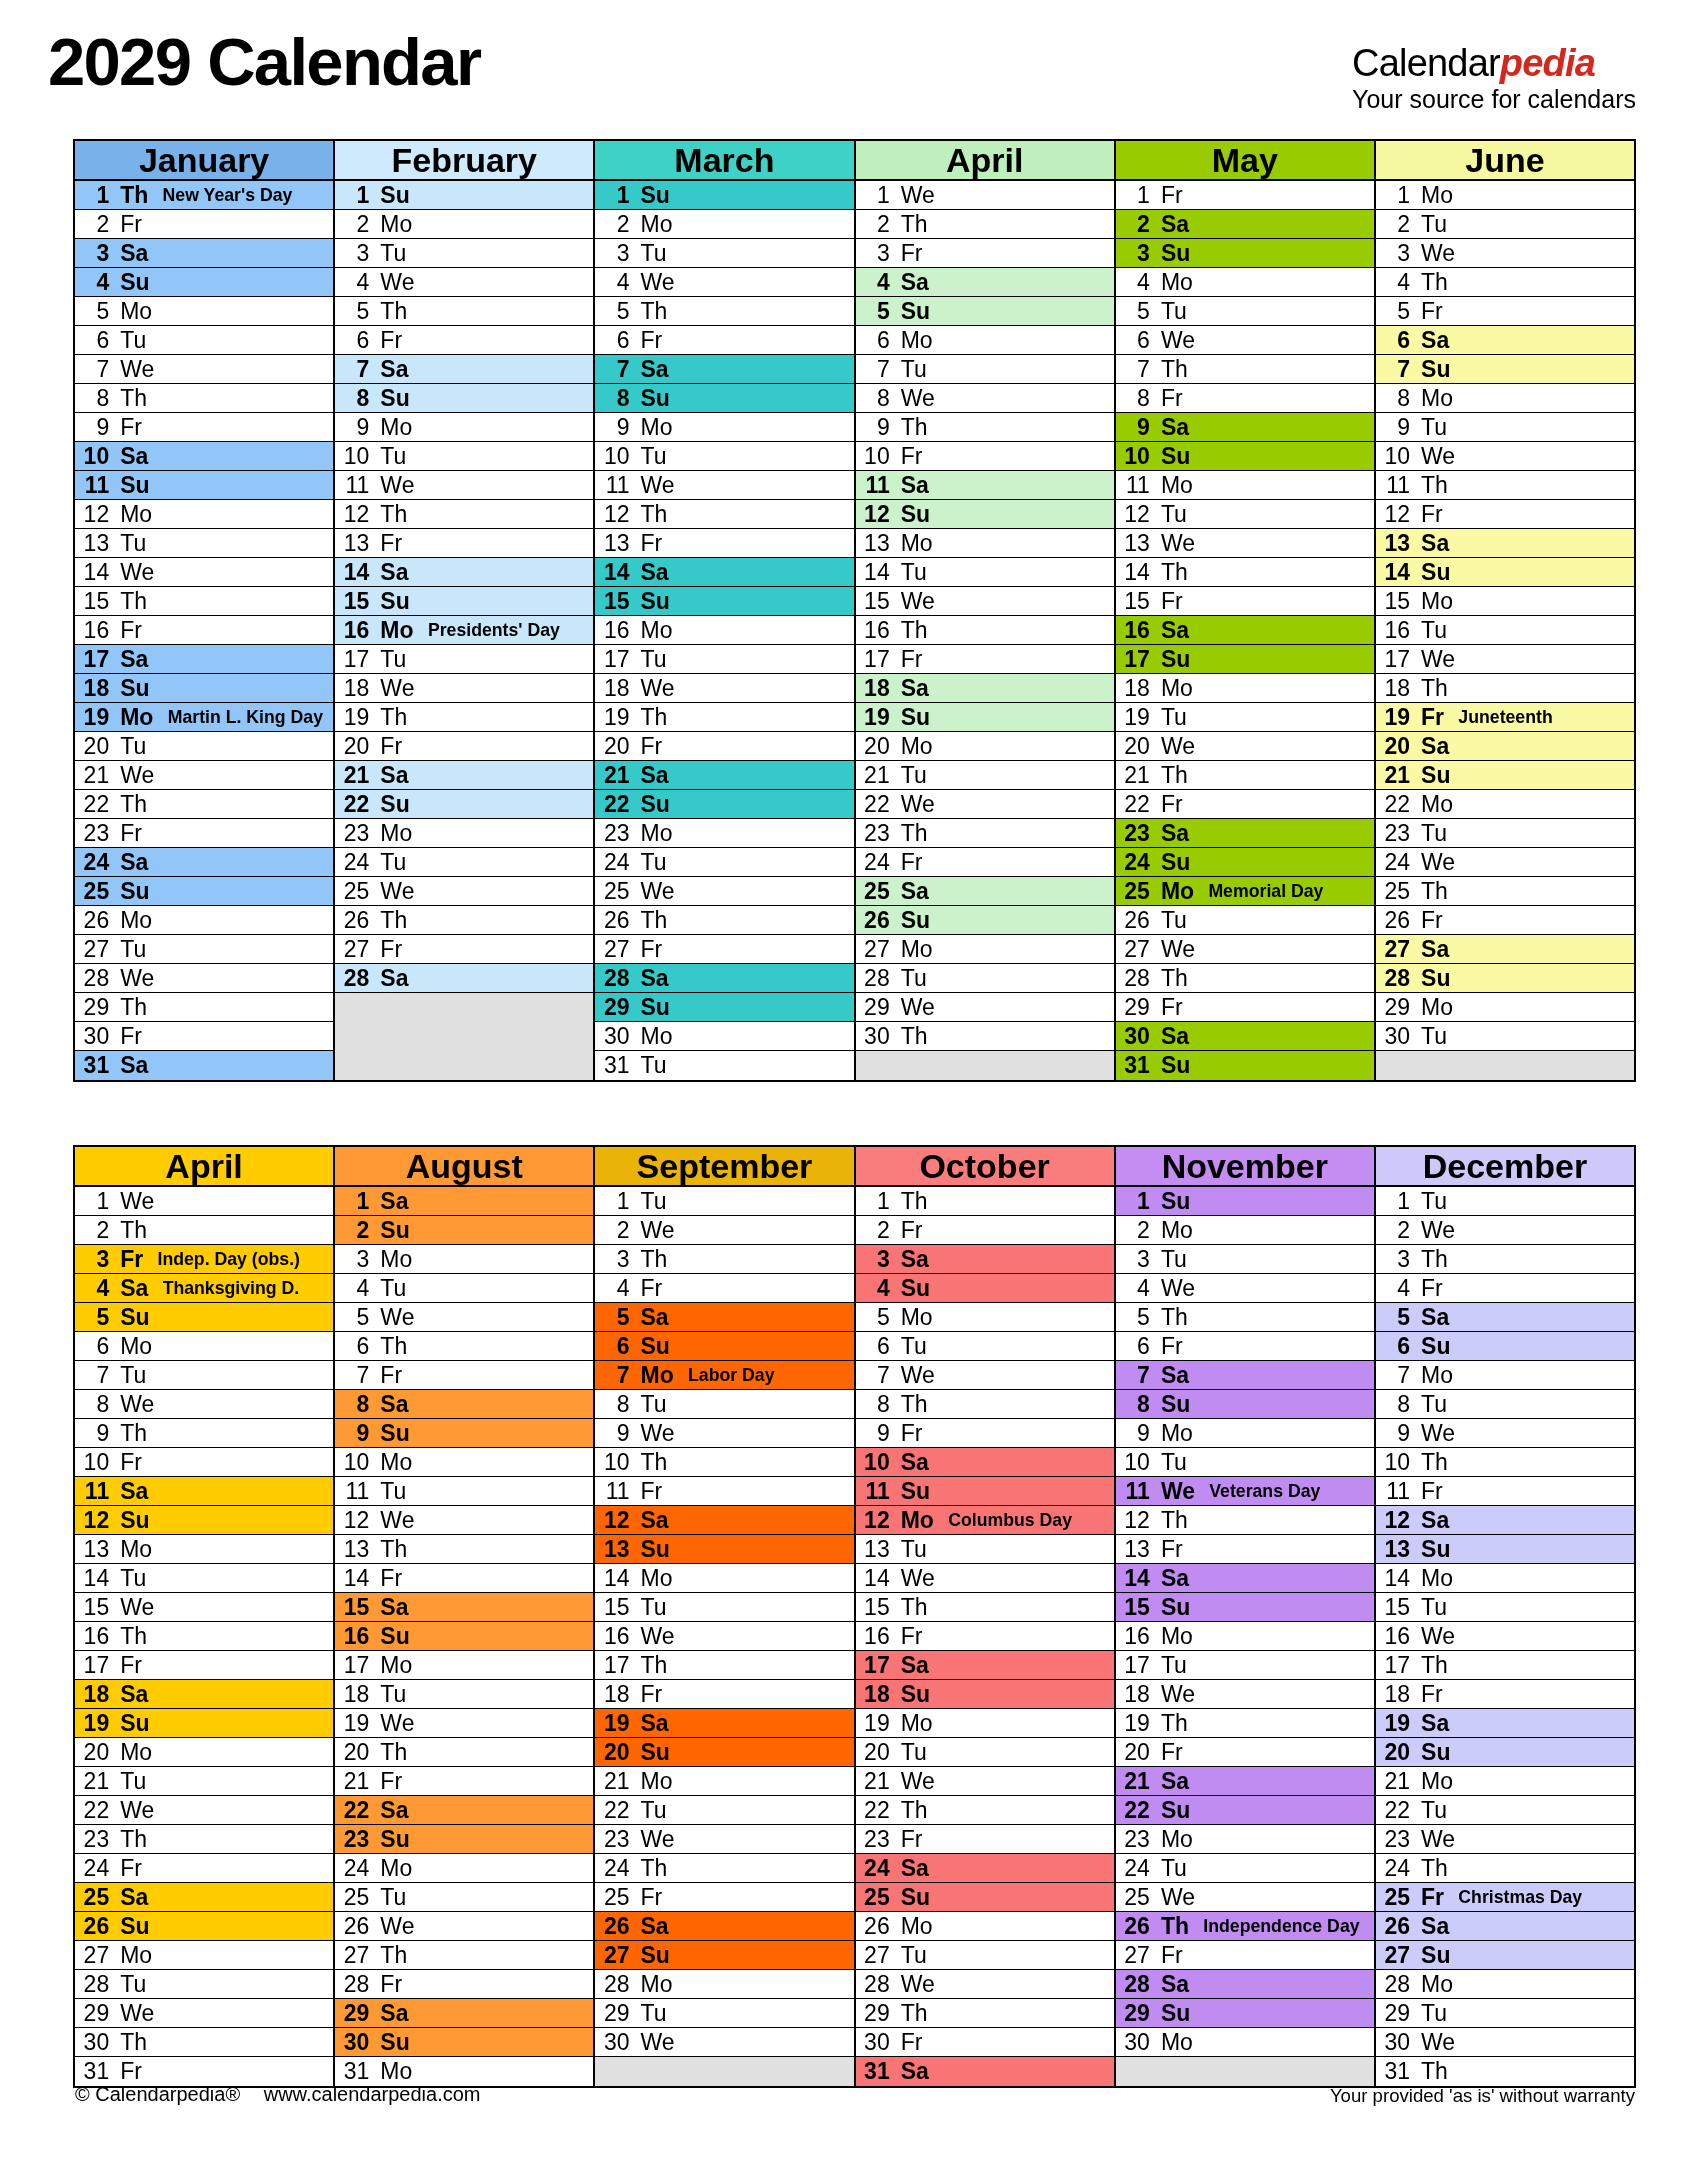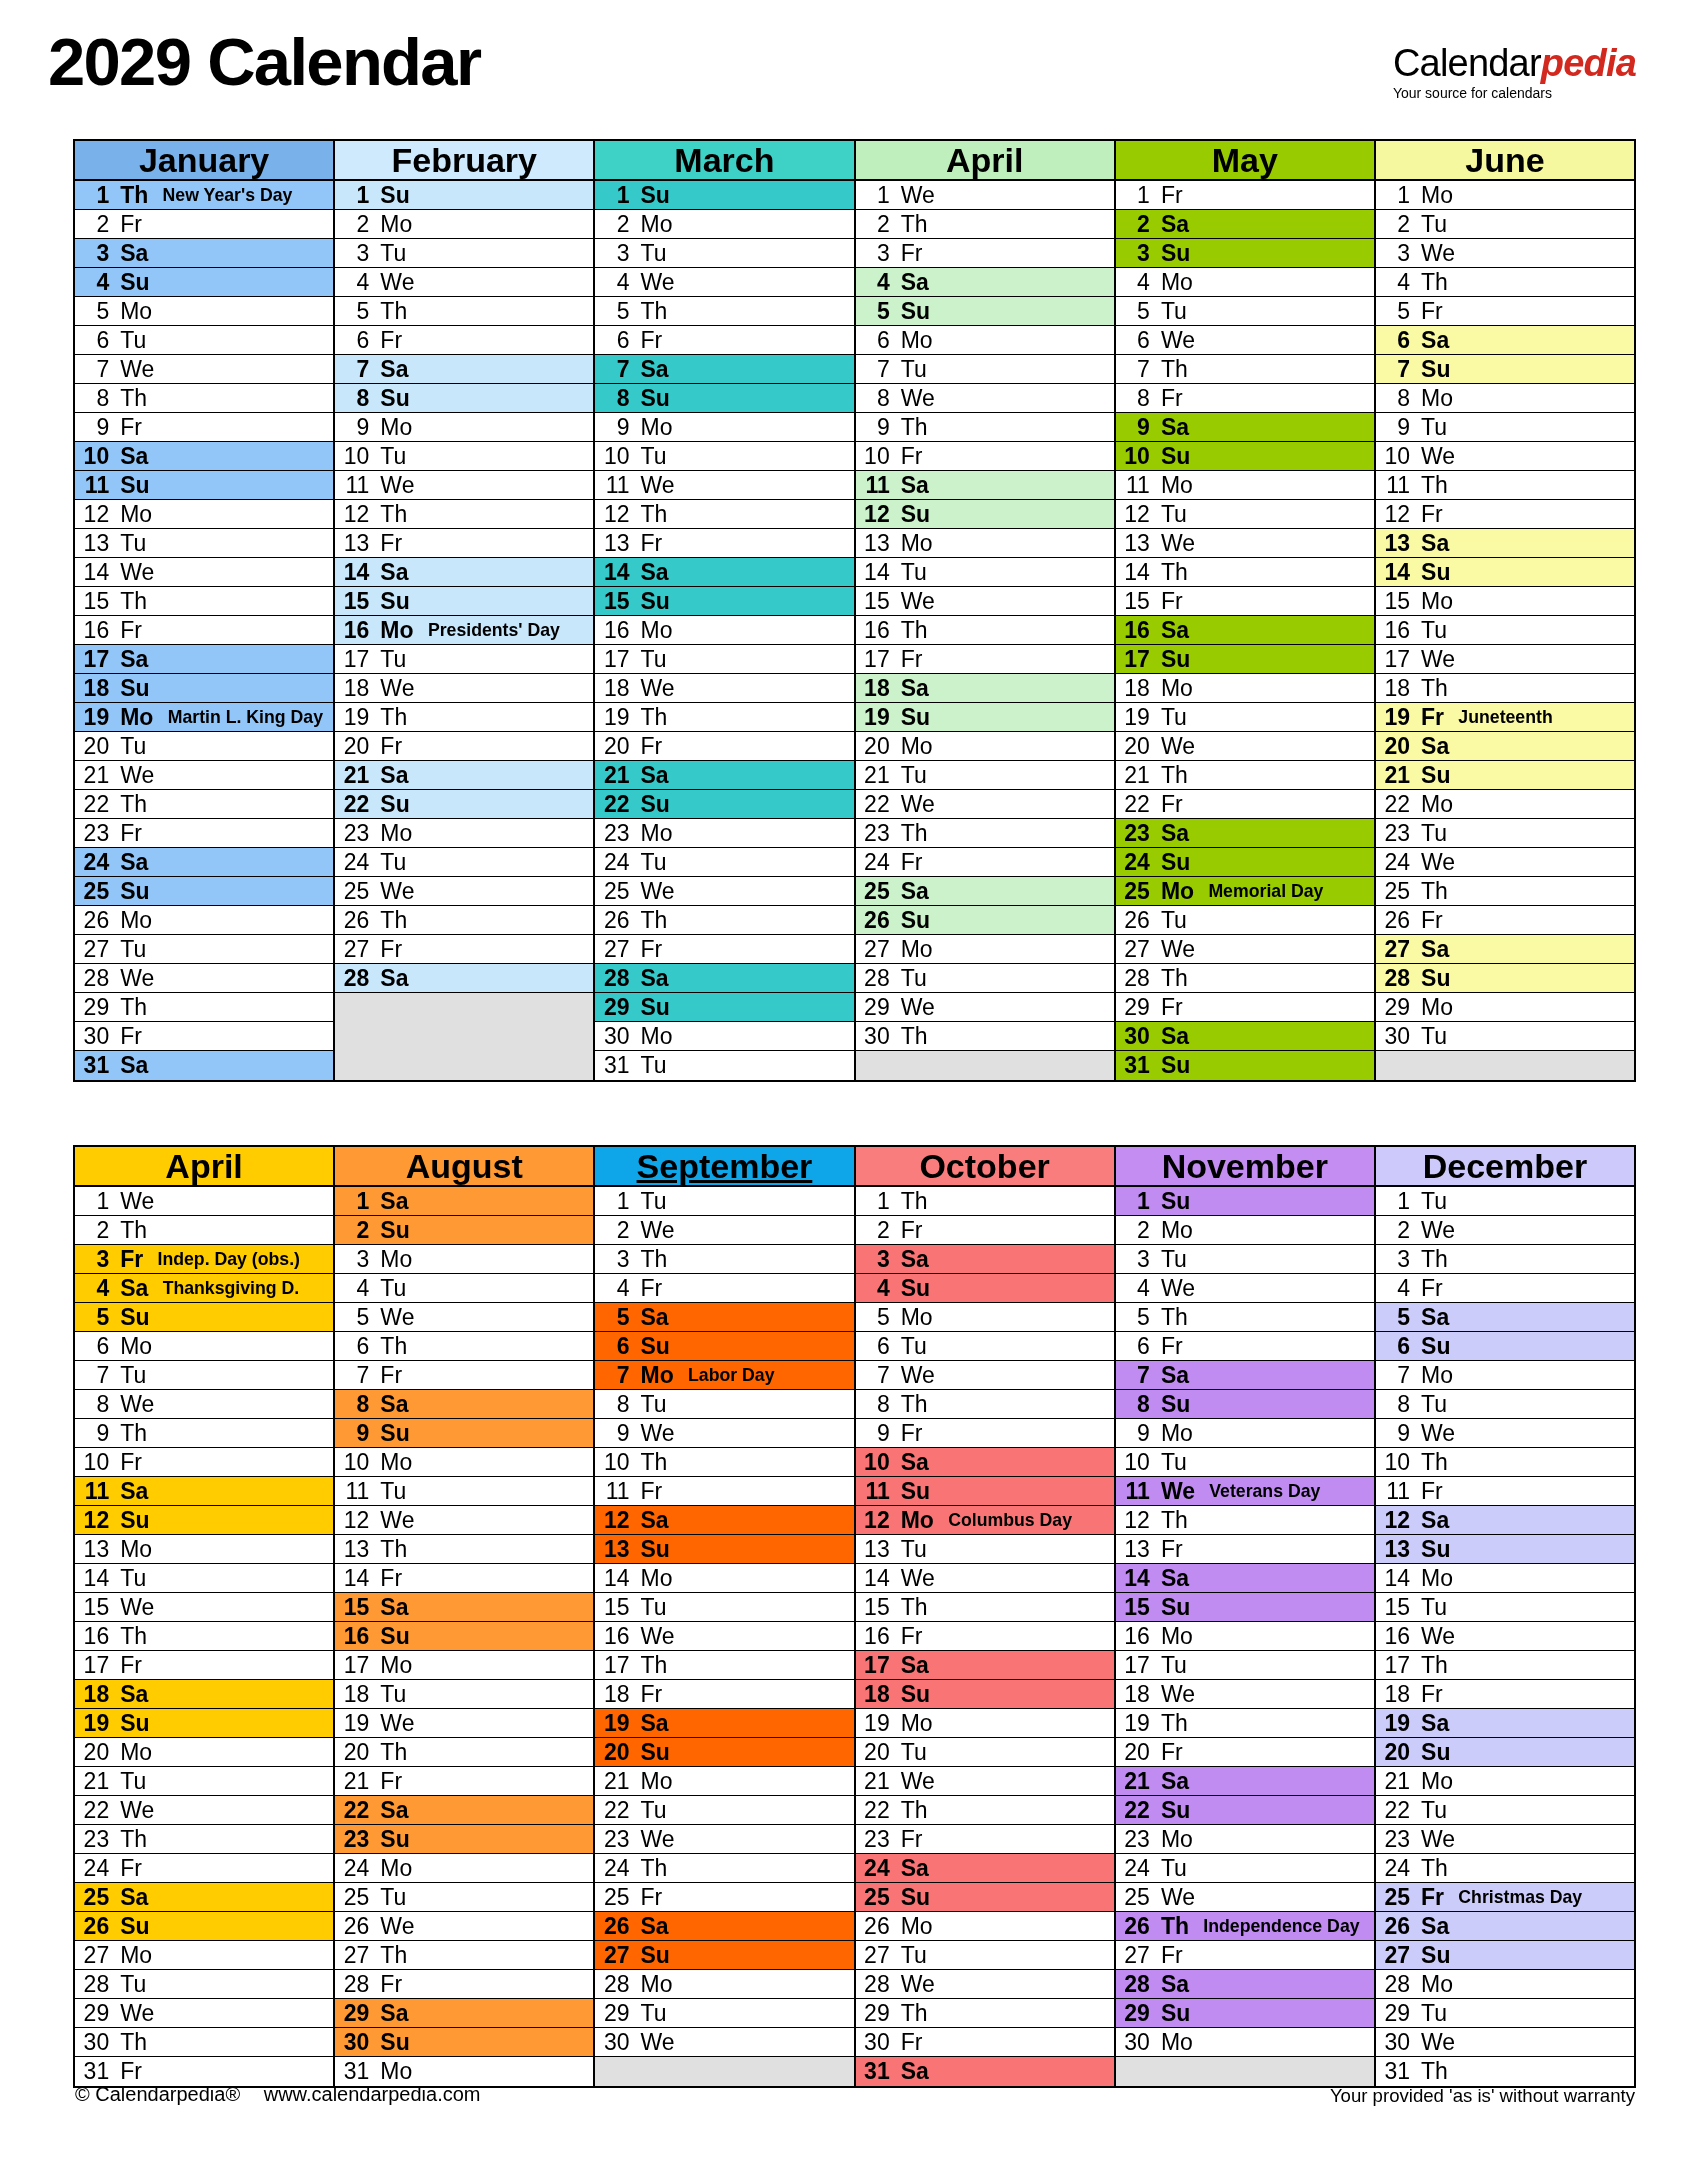--- a/index.html
+++ b/index.html
@@ -8,21 +8,21 @@
     font-family:"Liberation Sans","DejaVu Sans",sans-serif;color:#000;
     overflow:hidden;
   }
   .page-title{
     position:absolute;left:48px;top:25px;
     font-size:67px;font-weight:bold;letter-spacing:-1.7px;line-height:1.1;
   }
   .logo{position:absolute;right:72px;top:44px;text-align:left;}
   .logo-line{font-size:38px;letter-spacing:-0.8px;line-height:1.0;}
   .logo-red{font-weight:bold;font-style:italic;}
-  .logo-tagline{font-size:14px;margin-top:2.5px;letter-spacing:0px;}
+  .logo-tagline{font-size:25px;margin-top:2.5px;letter-spacing:0px;}
 
   .cal-table{
     position:absolute;left:73px;width:1563px;
     display:flex;border:2.5px solid #000;box-sizing:border-box;background:#fff;
   }
   #table-1{top:139px;}
   #table-2{top:1145px;}
   .month-col{
     flex:1 1 0;display:flex;flex-direction:column;
     border-left:2.5px solid #000;box-sizing:border-box;min-width:0;
@@ -1066,21 +1066,21 @@
       <div class="day-row hl" style="height: 29px; background: rgb(255, 153, 51);">
         <span class="day-num">30</span>
         <span class="day-wk">Su</span>
       </div>
       <div class="day-row" style="height: 29px;">
         <span class="day-num">31</span>
         <span class="day-wk">Mo</span>
       </div>
     </div>
     <div class="month-col">
-      <div class="month-header" style="background: #0ea5e9; text-decoration: underline;">September</div>
+      <div class="month-header" style="background: #eab308;">September</div>
       <div class="day-row" style="height: 29px;">
         <span class="day-num">1</span>
         <span class="day-wk">Tu</span>
       </div>
       <div class="day-row" style="height: 29px;">
         <span class="day-num">2</span>
         <span class="day-wk">We</span>
       </div>
       <div class="day-row" style="height: 29px;">
         <span class="day-num">3</span>

